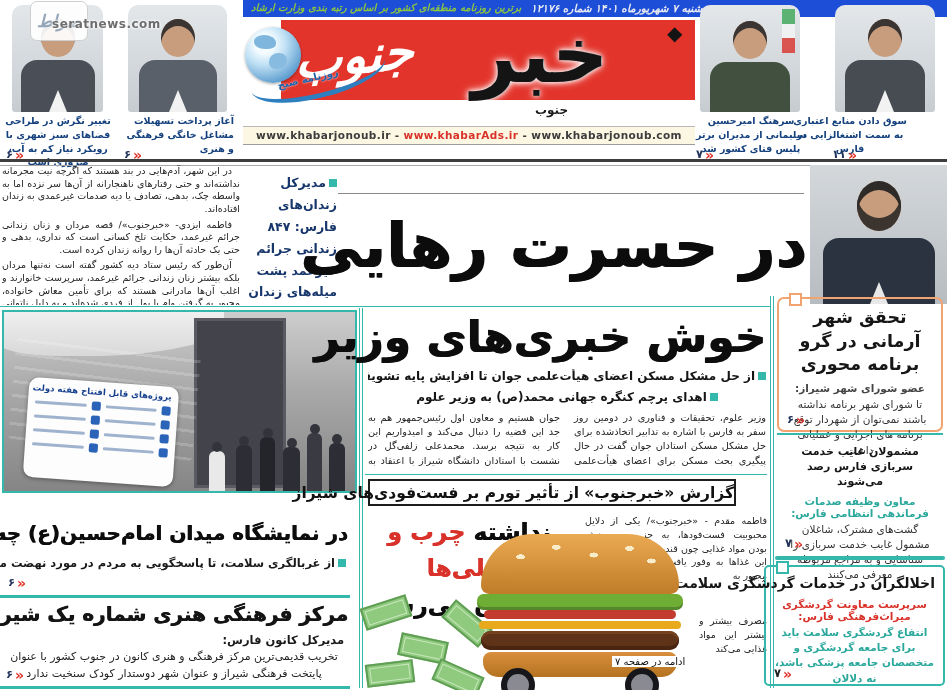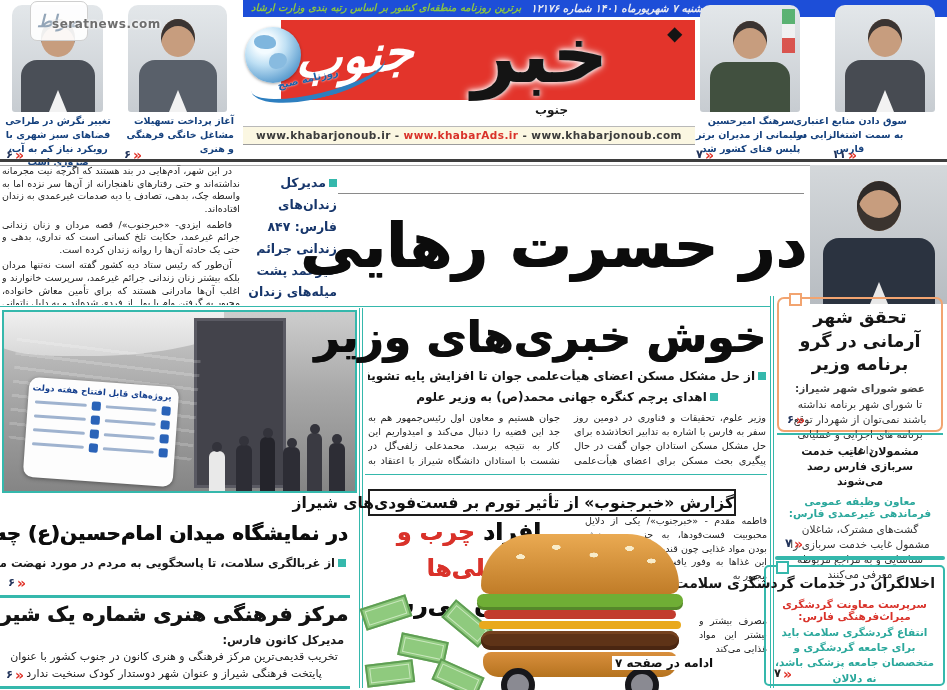--- a/index.html
+++ b/index.html
@@ -49,21 +49,21 @@
   .urlbar{left:243px;top:126px;width:452px;height:17px;background:#fbf7e2;border-top:1px solid #b9b9b9;border-bottom:1px solid #9c9c9c;
           direction:ltr;text-align:center;font-size:10.5px;font-weight:bold;letter-spacing:.4px;line-height:16px;color:#3c3c3c;white-space:nowrap;}
   .urlbar .red{color:#d9322a;}
   
   .double-rule{left:0;top:159px;width:947px;height:3px;border-top:3px solid #3e3e3e;border-bottom:1px solid #a8a8a8;}
   .teal-line{background:#35b8ac;}
   .vsep{width:2px;border-left:1px solid #35b8ac;border-right:1px solid #35b8ac;background:#fff;}
   
   .lead-body{left:2px;top:165px;width:238px;height:140px;overflow:hidden;font-size:9.5px;line-height:1.33;color:#222;text-align:justify;}
   .lead-body p{margin:0 0 3px 0;text-indent:8px;}
-  .more{font-weight:bold;color:#111;font-size:12px;white-space:nowrap;}
+  .more{font-weight:normal;color:#111;font-size:10px;white-space:nowrap;}
   .lead-quote{left:243px;top:172px;width:94px;font-size:12.5px;font-weight:bold;color:#17366b;line-height:1.75;text-align:right;}
   .sq{display:inline-block;width:8px;height:8px;background:#35b8ac;margin-left:3px;}
   .lead-kicker{left:340px;top:170px;width:462px;text-align:center;font-size:15.5px;font-weight:bold;color:#111;white-space:nowrap;}
   .kicker-rule{left:338px;top:193px;width:466px;height:1px;background:#8a8a8a;}
   .lead-headline{left:333px;top:194px;width:474px;height:110px;text-align:center;font-size:62px;font-weight:bold;color:#0c0c0c;
                  line-height:104px;white-space:nowrap;text-shadow:1px 0 0 #0c0c0c;}
   .lead-photo{left:810px;top:165px;width:137px;height:139px;background:linear-gradient(180deg,#d4d8db,#b7bcc1);overflow:hidden;}
   
   .expo-photo{left:2px;top:310px;width:355px;height:183px;border:2px solid #35b8ac;box-sizing:border-box;
               background:linear-gradient(180deg,#cdcdcd 0%,#a8a8a8 45%,#858585 100%);overflow:hidden;}
@@ -81,21 +81,21 @@
   .prow i{height:3px;background:#9fb3cf;border-radius:2px;display:inline-block;flex:1;}
   .figure{position:absolute;bottom:0;border-radius:6px 6px 0 0;background:#2d2d35;}
   .figure::before{content:"";position:absolute;top:-9px;left:50%;transform:translateX(-50%);width:10px;height:10px;border-radius:50%;background:#33333b;}
   
   .min-headline{left:368px;top:311px;width:398px;text-align:center;font-size:44px;font-weight:bold;color:#0d0d0d;
                 text-shadow:1px 0 0 #0d0d0d;white-space:nowrap;}
   .min-bullet{width:398px;left:368px;text-align:center;font-size:12px;font-weight:bold;color:#151515;white-space:nowrap;overflow:hidden;}
   .min-body{left:368px;top:411px;width:398px;height:66px;font-size:9.8px;line-height:1.45;color:#222;text-align:justify;
             column-count:2;column-gap:14px;overflow:hidden;}
   
-  .ff-kickerbox{left:368px;top:489px;width:368px;height:27px;border:2px solid #1d1d1d;box-sizing:border-box;
+  .ff-kickerbox{left:368px;top:479px;width:368px;height:27px;border:2px solid #1d1d1d;box-sizing:border-box;
                 text-align:center;font-size:15.5px;font-weight:bold;color:#111;line-height:24px;white-space:nowrap;}
   .ff-headline{left:360px;top:514px;width:218px;text-align:center;font-size:23.5px;font-weight:bold;line-height:1.55;
                color:#0d0d0d;text-shadow:.5px 0 0 #0d0d0d;}
   .ff-headline .red{color:#d9322a;text-shadow:.5px 0 0 #d9322a;}
   .ff-body{font-size:9.5px;line-height:1.45;color:#222;text-align:justify;}
   .ff-more{left:612px;top:656px;background:#fff;padding:0 3px;z-index:4;}
   
   .burger{left:473px;top:534px;width:214px;z-index:3;}
   .burger div{margin:0 auto;}
   .bun-top{width:198px;height:60px;border-radius:100px 100px 16px 16px;background:linear-gradient(180deg,#eaaa52,#c07c28);
@@ -287,21 +287,21 @@
   </div>
   <div class="abs min-body">
     <span>وزیر علوم، تحقیقات و فناوری در دومین روز سفر به فارس با اشاره به تدابیر اتخاذشده برای حل مشکل مسکن استادان جوان گفت در حال پیگیری بحث مسکن برای اعضای هیأت‌علمی جوان هستیم و معاون اول رئیس‌جمهور هم به جد این قضیه را دنبال می‌کند</span>
     <span>و امیدواریم این کار به نتیجه برسد. محمدعلی زلفی‌گل در نشست با استادان دانشگاه شیراز با اعتقاد به این که دانشگاه شیراز جزو دانشگاه‌های مرزشکن در کشور شناخته می‌شود، به کمبود اعتبار در این دانشگاه اشاره کرد و گفت:</span>
     
   </div>
   <div class="abs teal-line" style="left:365px;top:474px;width:402px;height:1px;"></div>
 
   <div class="abs ff-kickerbox">گزارش «خبرجنوب» از تأثیر تورم بر فست‌فودی‌های شیراز</div>
   <div class="abs ff-headline">
-    <span>افراد </span><span class="red">چرب و چیلی‌ها</span><br>
+    <span>نداشته </span><span class="red">چرب و چیلی‌ها</span><br>
     <span>به پایان می‌رسد</span>
   </div>
   <div class="abs ff-body" style="left:585px;top:514px;width:182px;height:98px;overflow:hidden;">فاطمه مقدم - «خبرجنوب»/ یکی از دلایل محبوبیت فست‌فودها، به جز مسرت‌بخش بودن مواد غذایی چون قند، چربی و نمک که در این غذاها به وفور یافت می‌شود و افراد را مجبور به</div>
   <div class="abs ff-body" style="left:699px;top:614px;width:68px;height:40px;overflow:hidden;">مصرف بیشتر و بیشتر این مواد غذایی می‌کند</div>
   <div class="abs more ff-more">ادامه در صفحه ۷</div>
 
   <div class="abs burger">
     <div class="bun-top"></div>
     <div class="lettuce"></div>
     <div class="tomato"></div>
@@ -331,33 +331,33 @@
   <div class="abs cul-body">تخریب قدیمی‌ترین مرکز فرهنگی و هنری کانون در جنوب کشور با عنوان پایتخت فرهنگی شیراز و عنوان شهر دوستدار کودک سنخیت ندارد</div>
   <div class="abs cul-kicker">مدیرکل کانون فارس:</div>
   <div class="abs badge" style="left:6px;top:668px;">
     <span class="chev">«</span>
     <span class="num">۶</span>
   </div>
   <div class="abs teal-line" style="left:0;top:686px;width:350px;height:3px;"></div>
 
   <div class="abs sb-box sb1">
     <span class="sb-notch"></span>
-    <div class="sb-h">تحقق شهر آرمانی در گرو برنامه وزیر</div>
+    <div class="sb-h">تحقق شهر آرمانی در گرو برنامه محوری</div>
     <div class="sb-k">عضو شورای شهر شیراز:</div>
     <div class="sb-b">تا شورای شهر برنامه نداشته باشند نمی‌توان از شهردار توقع برنامه های اجرایی و عملیاتی داشت</div>
     <div class="badge sb-badge">
       <span class="chev">«</span>
       <span class="num">۶</span>
     </div>
   </div>
   <div class="abs teal-line" style="left:777px;top:433px;width:166px;height:2px;"></div>
 
   <div class="abs sb-box sb2">
     <div class="sb-h">مشمولان غایب خدمت سربازی فارس رصد می‌شوند</div>
-    <div class="sb-k">معاون وظیفه عمومی فرماندهی غیرعمدی فارس:</div>
+    <div class="sb-k">معاون وظیفه صدمات فرماندهی انتظامی فارس:</div>
     <div class="sb-b">گشت‌های مشترک، شاغلان مشمول غایب خدمت سربازی را شناسایی و به مراجع مربوطه معرفی می‌کنند</div>
     <div class="badge sb-badge">
       <span class="chev">«</span>
       <span class="num">۷</span>
     </div>
   </div>
   <div class="abs teal-line" style="left:775px;top:556px;width:170px;height:4px;border-radius:2px;"></div>
 
   <div class="abs sb-box sb3">
     <span class="sb-notch"></span>

